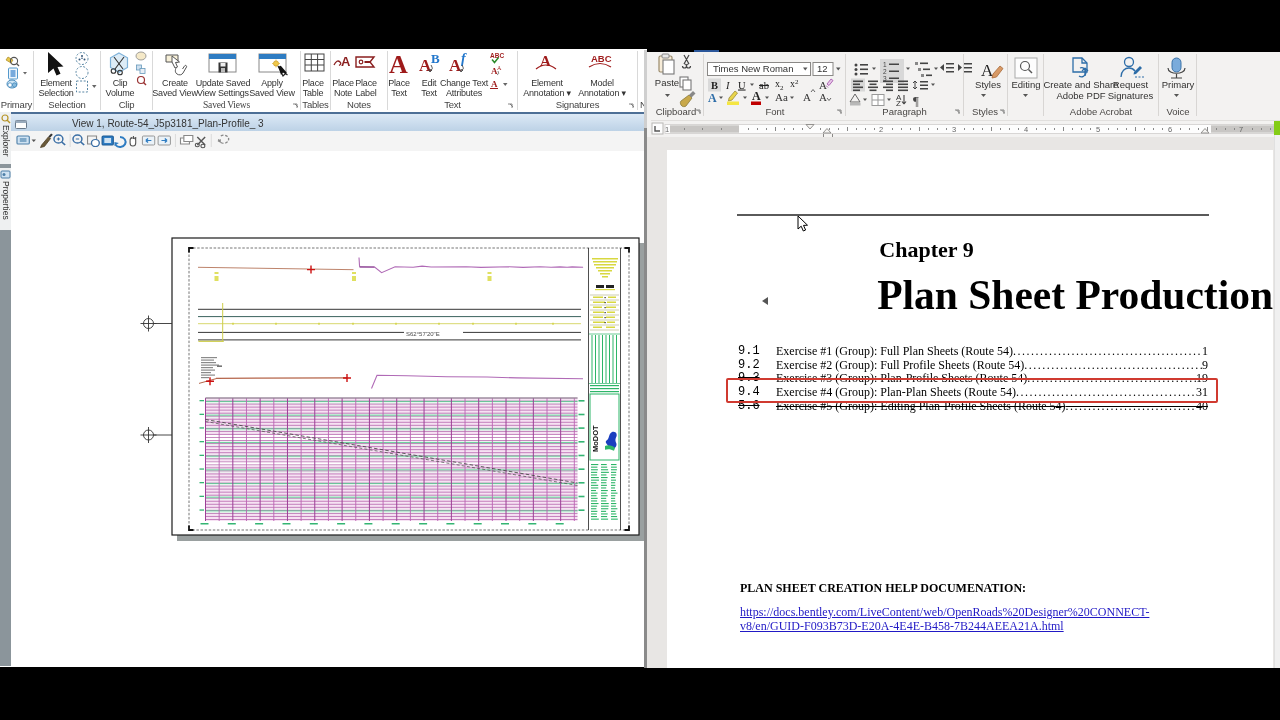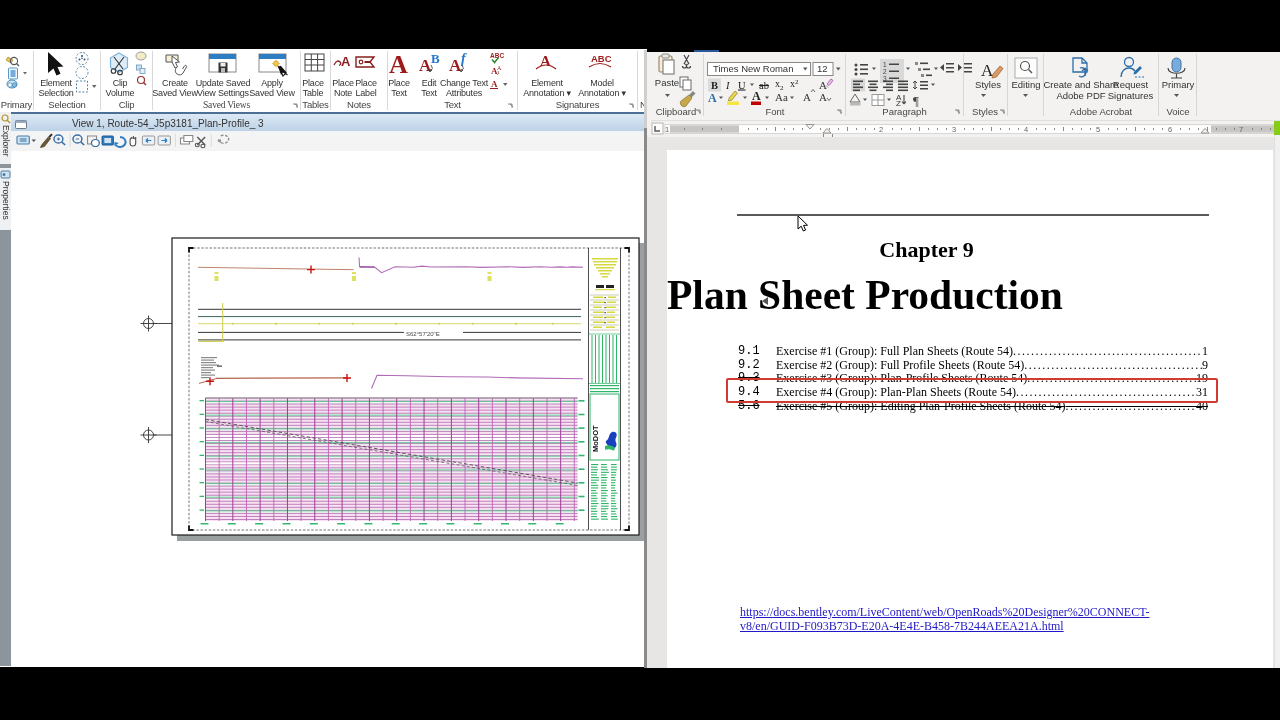--- a/index.html
+++ b/index.html
@@ -833,21 +833,21 @@
   </div>
   <div id="wdoc" class="abs">
     <div id="wpage">
 
       <div class="abs" style="left:70px;top:64px;width:472px;height:2px;background:#5a5a5a;"></div>
 
       <svg class="abs" style="left:130px;top:65px;" width="14" height="18" viewBox="0 0 14 18">
         <polygon points="1,1 1,14 4.2,11.2 6.3,16 8.6,15 6.5,10.4 10.5,10.2" fill="#fff" stroke="#000" stroke-width="1"></polygon>
       </svg>
       <div class="toc" style="left:9px;top:89px;width:501px;text-align:center;font-weight:bold;font-size:22px;line-height:22px;">Chapter 9</div>
-      <div class="toc" style="left:0;top:125px;width:606px;text-align:left;font-weight:bold;font-size:41.5px;line-height:41.5px;">Plan Sheet Production</div>
+      <div class="toc" style="left:0;top:125px;width:606px;text-align:right;font-weight:bold;font-size:41.5px;line-height:41.5px;">Plan Sheet Production</div>
       <div class="abs" style="left:95px;top:147px;width:0;height:0;border-top:4px solid transparent;border-bottom:4px solid transparent;border-right:6px solid #555;"></div>
 
       <div id="tocwrap" class="abs" style="left:71px;top:195px;width:470px;">
         <div class="tocrow">
             <span class="tn">9.1</span>
             <span class="tt">Exercise #1 (Group): Full Plan Sheets (Route 54)</span>
             <span class="td">..................................................................................................</span>
             <span class="tp">1</span>
           </div>
         <div class="tocrow">
@@ -870,20 +870,21 @@
           </div>
         <div class="tocrow st">
             <span class="tn">5.6</span>
             <span class="tt">Exercise #5 (Group): Editing Plan-Profile Sheets (Route 54)</span>
             <span class="td">..................................................................................................</span>
             <span class="tp">40</span>
           </div>
       </div>
 
       <div class="abs" style="left:59px;top:228px;width:488px;height:21px;border:2px solid #d03a30;border-radius:2px;"></div>
+      <div class="toc" style="left:73px;top:431px;font-weight:bold;font-size:12px;">PLAN SHEET CREATION HELP DOCUMENATION:</div>
       <div class="toc" style="left:73px;top:456px;font-size:12px;color:#2119c5;line-height:13.8px;"><u>https://docs.bentley.com/LiveContent/web/OpenRoads%20Designer%20CONNECT-<br>v8/en/GUID-F093B73D-E20A-4E4E-B458-7B244AEEA21A.html</u></div>
     </div>
   </div>
   <div id="wscroll" class="abs"></div>
 </div>
 <div class="abs" style="left:651px;top:50px;width:629px;height:2px;background:#000;"></div>
 
 <div class="abs" style="left:694px;top:50px;width:25px;height:2px;background:#2b579a;"></div>
 
 </body></html>

